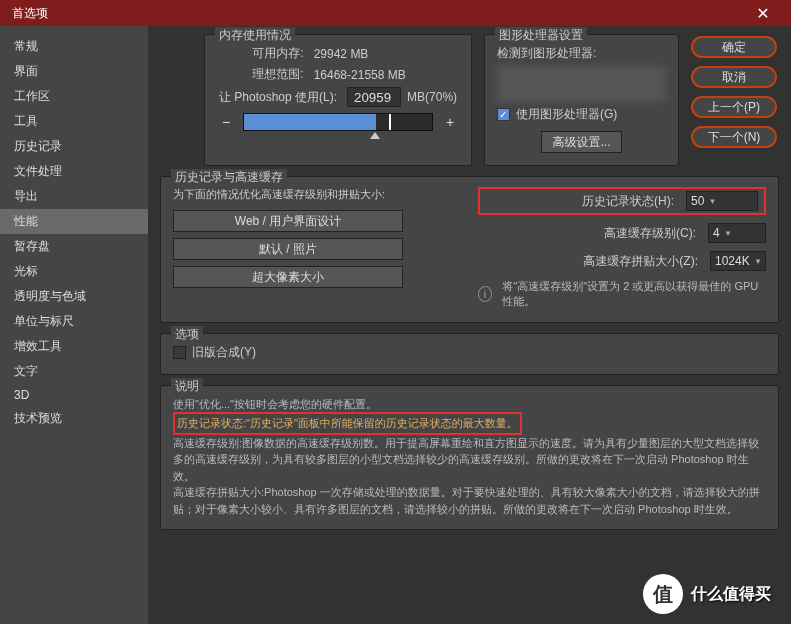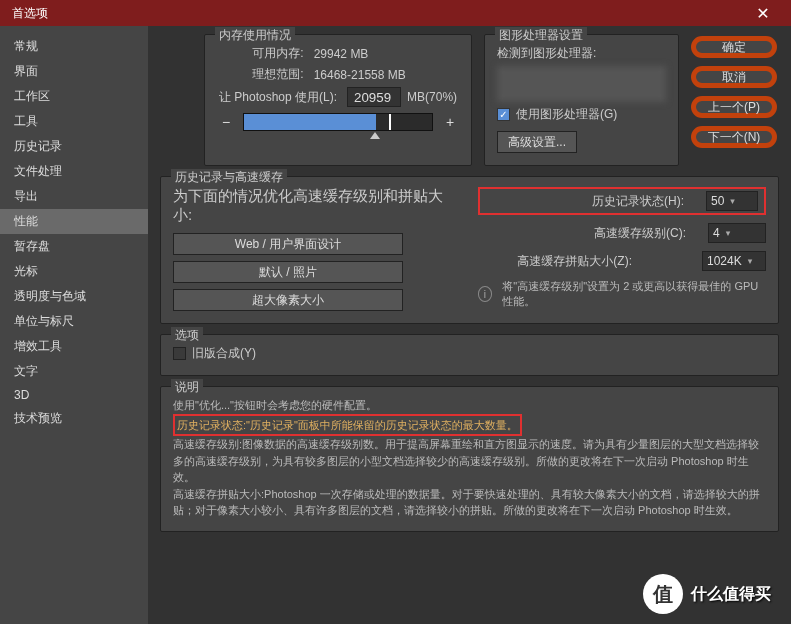--- a/index.html
+++ b/index.html
@@ -5,21 +5,21 @@
 * { margin: 0; padding: 0; box-sizing: border-box; font-family: "Microsoft YaHei", sans-serif; }
 body { background: #323232; color: #ccc; font-size: 12px; width: 791px; height: 624px; overflow: hidden; position: relative; }
 .titlebar { background: #7f1d1d; height: 26px; display: flex; align-items: center; justify-content: space-between; padding: 0 8px 0 12px; color: #fff; }
 .titlebar .close { width: 40px; height: 26px; display: flex; align-items: center; justify-content: center; font-size: 16px; cursor: pointer; }
 .main { display: flex; height: calc(100% - 26px); }
 .sidebar { width: 148px; background: #454545; padding: 8px 0; }
 .sidebar-item { padding: 4px 14px; color: #ddd; cursor: pointer; }
 .sidebar-item.active { background: #6a6a6a; }
 .content { flex: 1; padding: 8px 12px; overflow: hidden; position: relative; }
 .buttons-col { position: absolute; right: 14px; top: 10px; width: 86px; display: flex; flex-direction: column; gap: 8px; }
-.btn { background: #454545; border: 5px solid #c2410c; border-radius: 12px; height: 22px; color: #ddd; font-size: 12px; display: flex; align-items: center; justify-content: center; cursor: pointer; }
+.btn { background: #454545; border: 2px solid #c2410c; border-radius: 12px; height: 22px; color: #ddd; font-size: 12px; display: flex; align-items: center; justify-content: center; cursor: pointer; }
 .group { border: 1px solid #222; border-radius: 2px; padding: 10px 12px 12px; margin-bottom: 10px; position: relative; background: #454545; }
 .group-title { position: absolute; top: -8px; left: 10px; background: #454545; padding: 0 4px; font-size: 12px; color: #ccc; }
 .memrow { display: flex; justify-content: center; align-items: center; gap: 10px; margin-bottom: 4px; }
 .memlabel { color: #ccc; }
 .memval { width: 110px; text-align: left; color: #ccc; }
 .input-small { background: #333; border: 1px solid #222; color: #ddd; padding: 2px 6px; width: 54px; height: 20px; }
 .slider-wrap { display: flex; align-items: center; gap: 8px; margin-top: 6px; }
 .slider-track { width: 190px; height: 18px; background: #2b2b2b; border: 1px solid #111; position: relative; }
 .slider-fill { position: absolute; left: 0; top: 0; bottom: 0; width: 70%; background: #5a8fd6; }
 .slider-mark { position: absolute; left: 77%; top: 0; bottom: 0; width: 2px; background: #fff; }
@@ -31,31 +31,31 @@
 .checkbox { display: inline-flex; align-items: center; gap: 6px; }
 .check { width: 13px; height: 13px; background: #5a8fd6; border: 1px solid #333; display: flex; align-items: center; justify-content: center; color: #fff; font-size: 10px; }
 .check-empty { width: 13px; height: 13px; background: #3a3a3a; border: 1px solid #222; }
 .hist-btns { display: flex; flex-direction: column; gap: 6px; }
 .flat-btn { background: #555; border: 1px solid #222; color: #ddd; height: 22px; display: flex; align-items: center; justify-content: center; cursor: pointer; width: 230px; }
 .setting-btn { background: #555; border: 1px solid #222; color: #ddd; height: 22px; padding: 0 10px; display: inline-flex; align-items: center; cursor: pointer; }
 .select { background: #333; border: 1px solid #222; color: #ddd; height: 20px; padding: 0 4px; display: inline-flex; align-items: center; gap: 6px; cursor: pointer; }
 .select .caret { font-size: 9px; color: #aaa; }
 .redbox { border: 2px solid #e03030; padding: 2px 6px; }
 .right-settings { display: flex; flex-direction: column; gap: 8px; }
-.setting-row { display: flex; align-items: center; justify-content: flex-end; gap: 22px; }
+.setting-row { display: flex; align-items: center; justify-content: flex-end; gap: 12px; }
 .setting-label { color: #ccc; }
 .info-icon { width: 16px; height: 16px; border: 1px solid #888; border-radius: 50%; display: flex; align-items: center; justify-content: center; font-size: 10px; color: #aaa; }
 .desc-text { font-size: 11px; line-height: 1.5; color: #bbb; }
 .desc-hl { color: #e0b060; }
 .red-underline { border: 2px solid #e03030; padding: 1px 2px; display: inline-block; }
 .gpu-blur { background: #555; filter: blur(3px); height: 36px; margin: 4px 0; }
 .watermark { position: absolute; right: 20px; bottom: 10px; display: flex; align-items: center; gap: 8px; }
 .wm-circle { width: 40px; height: 40px; border-radius: 50%; background: #fff; display: flex; align-items: center; justify-content: center; font-size: 20px; font-weight: bold; color: #333; }
 .wm-text { color: #fff; font-size: 16px; font-weight: bold; text-shadow: 1px 1px 2px #000; }
-.hist-subtitle { font-size: 15px; color: #ccc; margin-bottom: 8px; }
+.hist-subtitle { font-size: 11px; color: #ccc; margin-bottom: 8px; }
 .tip-text { font-size: 11px; color: #bbb; text-align: left; line-height: 1.4; }
 .top-groups { display: flex; gap: 12px; margin-right: 100px; margin-left: 44px; }
 </style>
 </head>
 <body>
 
 <div class="titlebar">
   <span>首选项</span>
   <div class="close">✕</div>
 </div>
@@ -118,55 +118,55 @@
       </div>
 
       <div class="group gpu-group" style="flex:1">
         <div class="group-title">图形处理器设置</div>
         <div>检测到图形处理器:</div>
         <div class="gpu-blur"></div>
         <div class="checkbox">
           <div class="check">✓</div>
           <span>使用图形处理器(G)</span>
         </div>
-        <div style="margin-top:8px;">
+        <div style="margin-top:8px;text-align:center;">
           <div class="setting-btn">高级设置...</div>
         </div>
       </div>
     </div>
 
     <div class="group" style="margin-right:0;">
       <div class="group-title">历史记录与高速缓存</div>
       <div class="two-col">
         <div class="col">
           <div class="hist-subtitle">为下面的情况优化高速缓存级别和拼贴大小:</div>
           <div class="hist-btns">
             <div class="flat-btn">Web / 用户界面设计</div>
             <div class="flat-btn">默认 / 照片</div>
             <div class="flat-btn">超大像素大小</div>
           </div>
         </div>
         <div class="col right-settings">
           <div class="setting-row redbox">
             <span class="setting-label">历史记录状态(H):</span>
-            <div class="select" style="width:52px;">
+            <div class="select" style="width:72px;">
               <span>50</span>
                 <span class="caret">▾</span>
             </div>
           </div>
           <div class="setting-row">
             <span class="setting-label">高速缓存级别(C):</span>
             <div class="select" style="width:58px;">
               <span>4</span>
                 <span class="caret">▾</span>
             </div>
           </div>
           <div class="setting-row">
             <span class="setting-label">高速缓存拼贴大小(Z):</span>
-            <div class="select" style="width:64px;margin-left:48px;">
+            <div class="select" style="width:56px;">
               <span>1024K</span>
                 <span class="caret">▾</span>
             </div>
           </div>
           <div class="setting-row" style="justify-content:flex-start; gap:10px;">
             <div class="info-icon">i</div>
             <div class="tip-text">将"高速缓存级别"设置为 2 或更高以获得最佳的 GPU性能。</div>
           </div>
         </div>
       </div>

